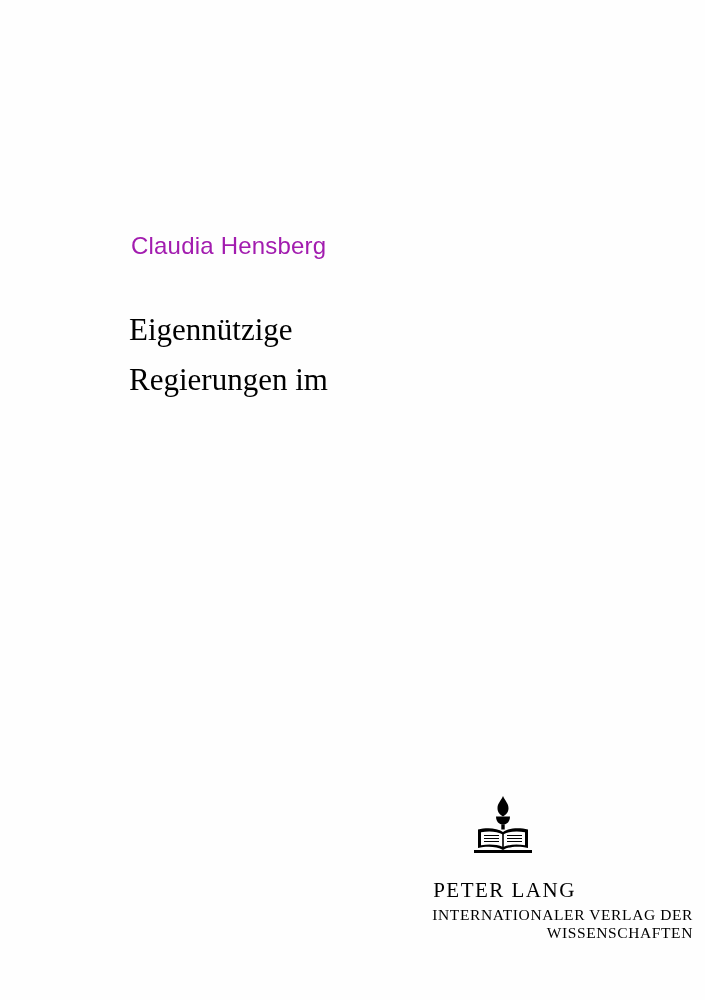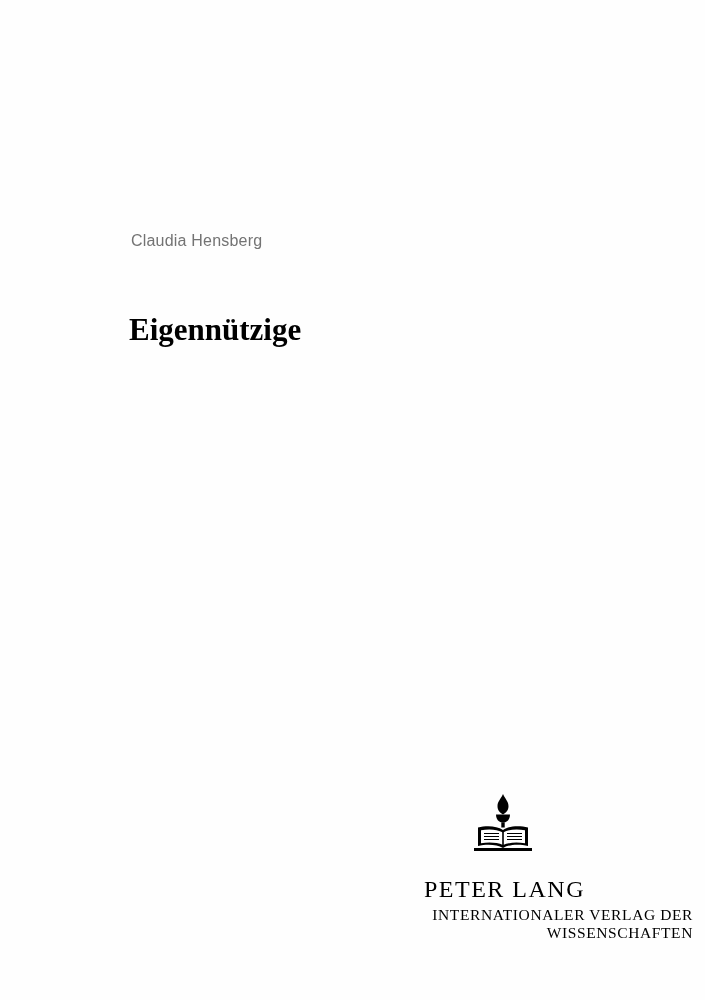--- a/index.html
+++ b/index.html
@@ -20,33 +20,33 @@
     position: absolute;
     inset: 0;
     background: #fefefe;
   }
 
   .author {
     position: absolute;
     left: 131px;
     top: 232px;
     font-family: "Liberation Sans", sans-serif;
-    font-size: 16px;
+    font-size: 24px;
     letter-spacing: 0.2px;
-    color: #737373;
+    color: #a21caf;
     white-space: nowrap;
   }
 
   .title {
     position: absolute;
     left: 129px;
     top: 305px;
     width: 470px;
     font-family: "Liberation Serif", serif;
-    font-weight: bold;
+    font-weight: normal;
     font-size: 31px;
     line-height: 50px;
     color: #000000;
   }
   .title-line {
     display: block;
     white-space: nowrap;
   }
 
   .publisher {
@@ -60,21 +60,21 @@
     width: 100%;
     text-align: center;
     line-height: 0;
   }
   .logo-mark {
     display: inline-block;
     margin-right: 8px;
   }
   .publisher-name {
     font-family: "Liberation Serif", serif;
-    font-size: 24px;
+    font-size: 21px;
     letter-spacing: 1.5px;
     margin-top: 20px;
     text-align: center;
     padding-right: 5px;
   }
   .publisher-sub {
     font-family: "Liberation Serif", serif;
     font-size: 15.5px;
     letter-spacing: 0.6px;
     margin-top: 3px;
@@ -89,20 +89,21 @@
 </style>
 </head>
 <body>
 
 <div class="page">
 
   <div class="author">Claudia Hensberg</div>
 
   <div class="title">
     <span class="title-line">Eigennützige</span>
+    <span class="title-line">Regierungen im</span>
   </div>
 
   <div class="publisher">
     <div class="logo-block">
       <div class="logo-wrap">
         <span class="logo-mark">
           <svg width="66" height="62" viewBox="0 0 66 62" xmlns="http://www.w3.org/2000/svg">
 
             <path d="M33 0 C30.5 5.5 27.5 7.5 27.5 12.2 C27.5 16.2 30 18.6 33 20.5 C36 18.6 38.5 16.2 38.5 12.2 C38.5 7.5 35.5 5.5 33 0 Z" fill="#000"></path>
 

